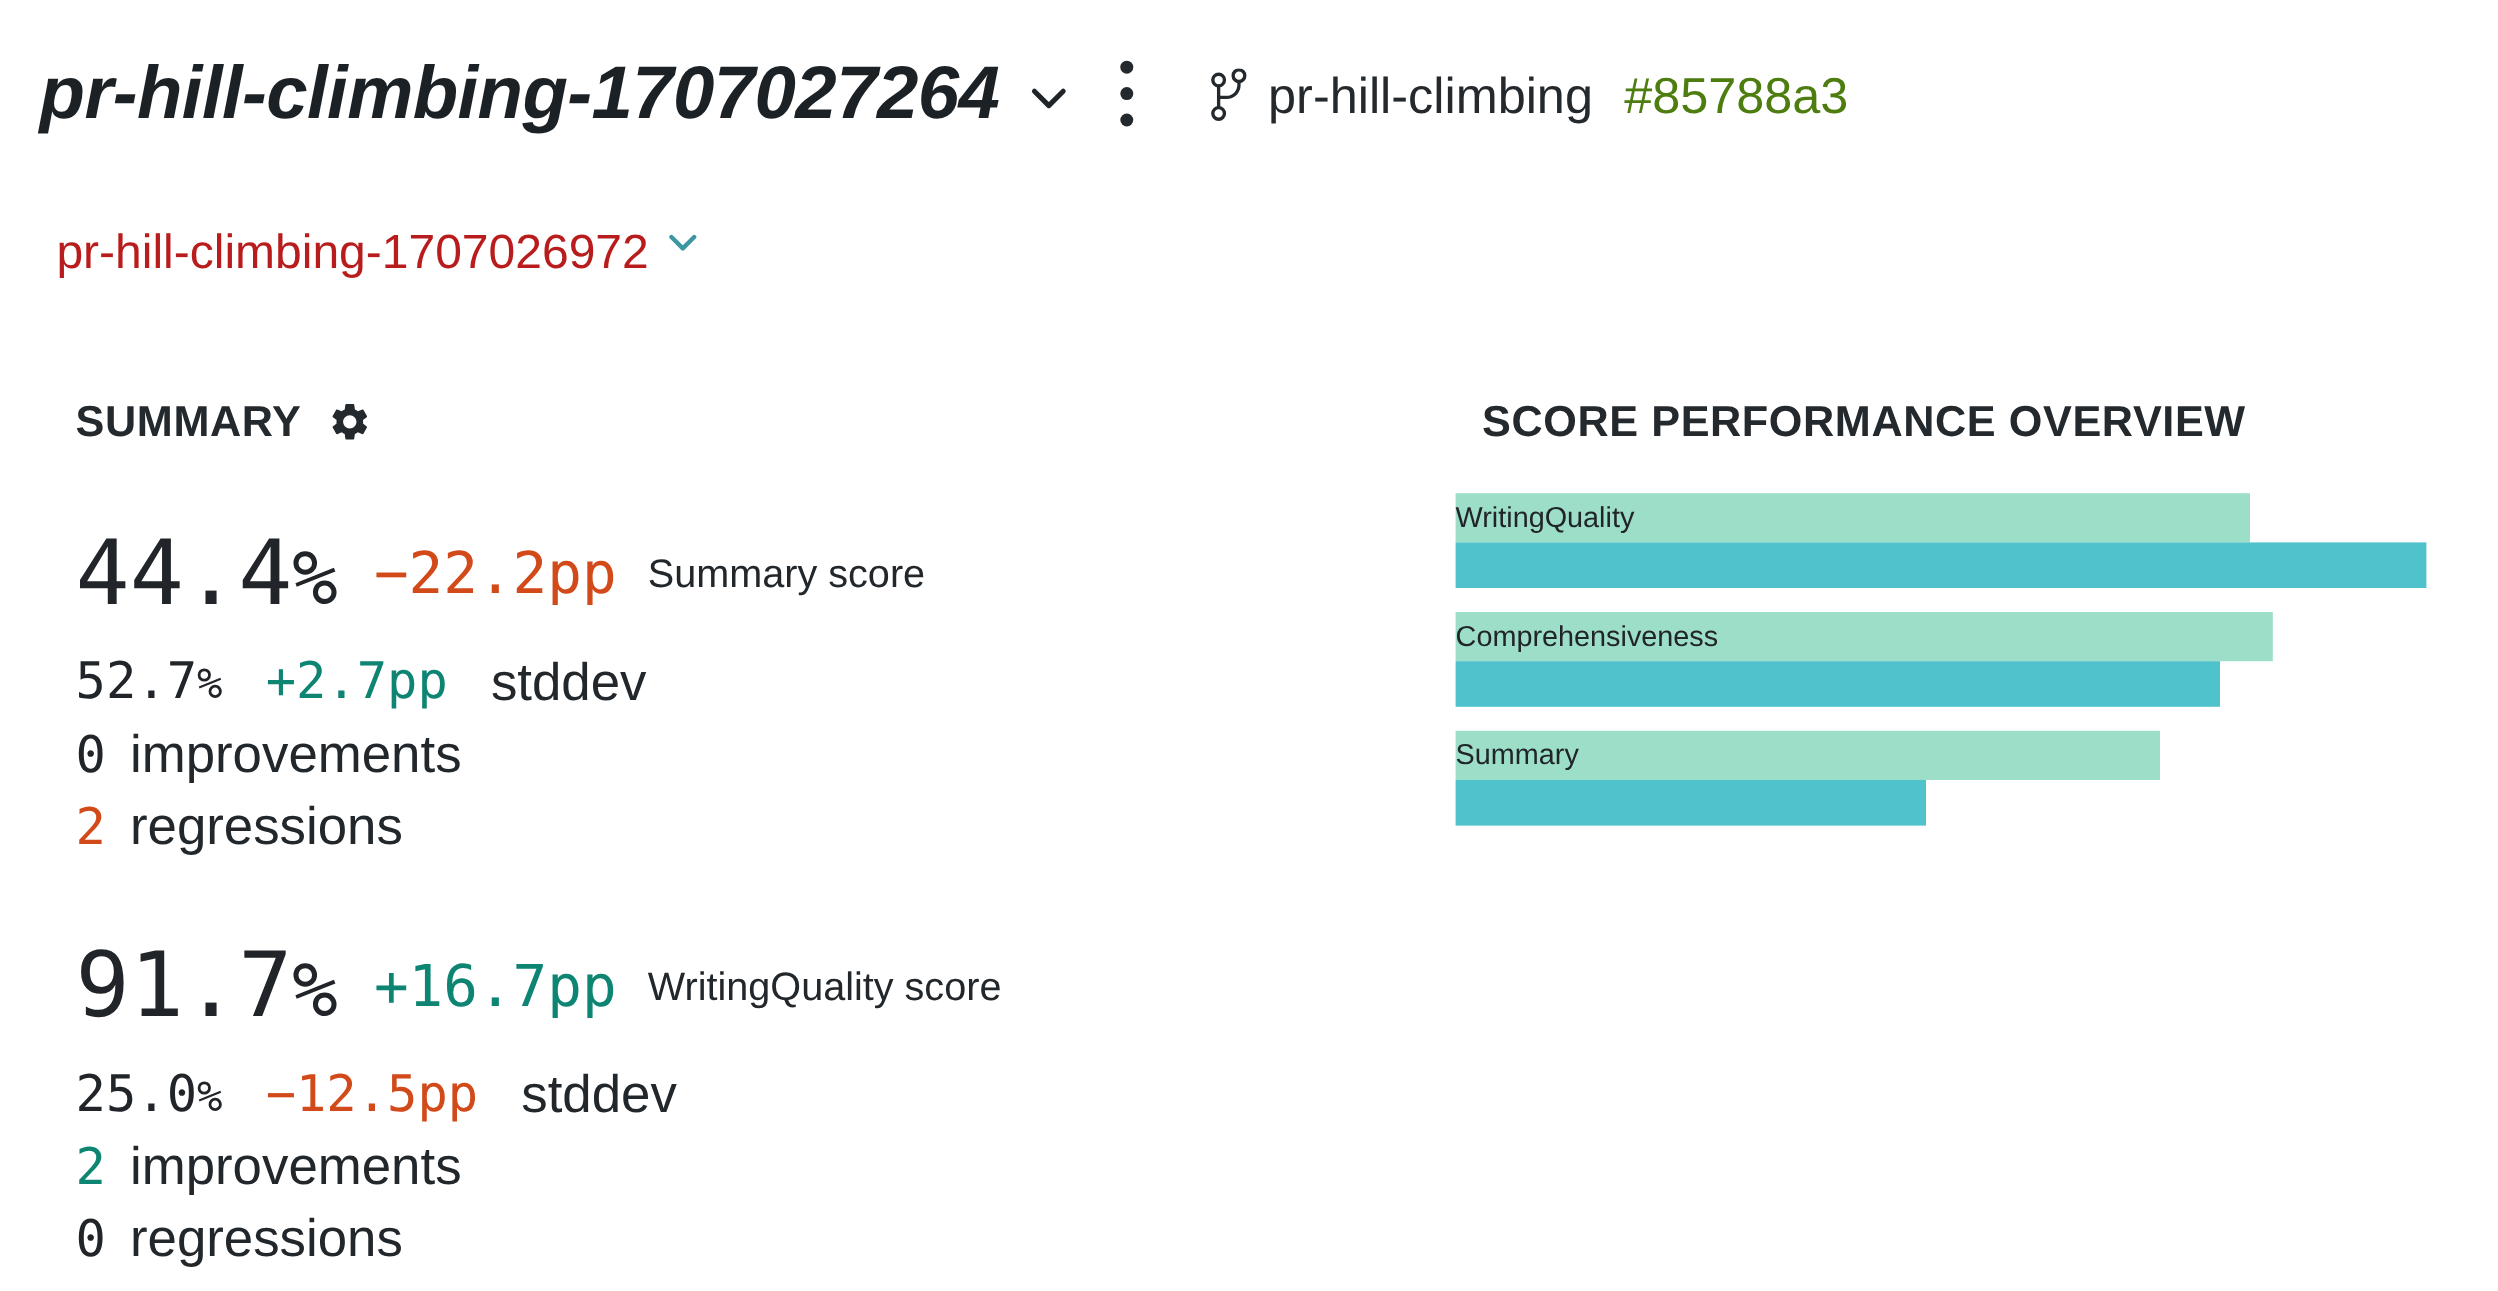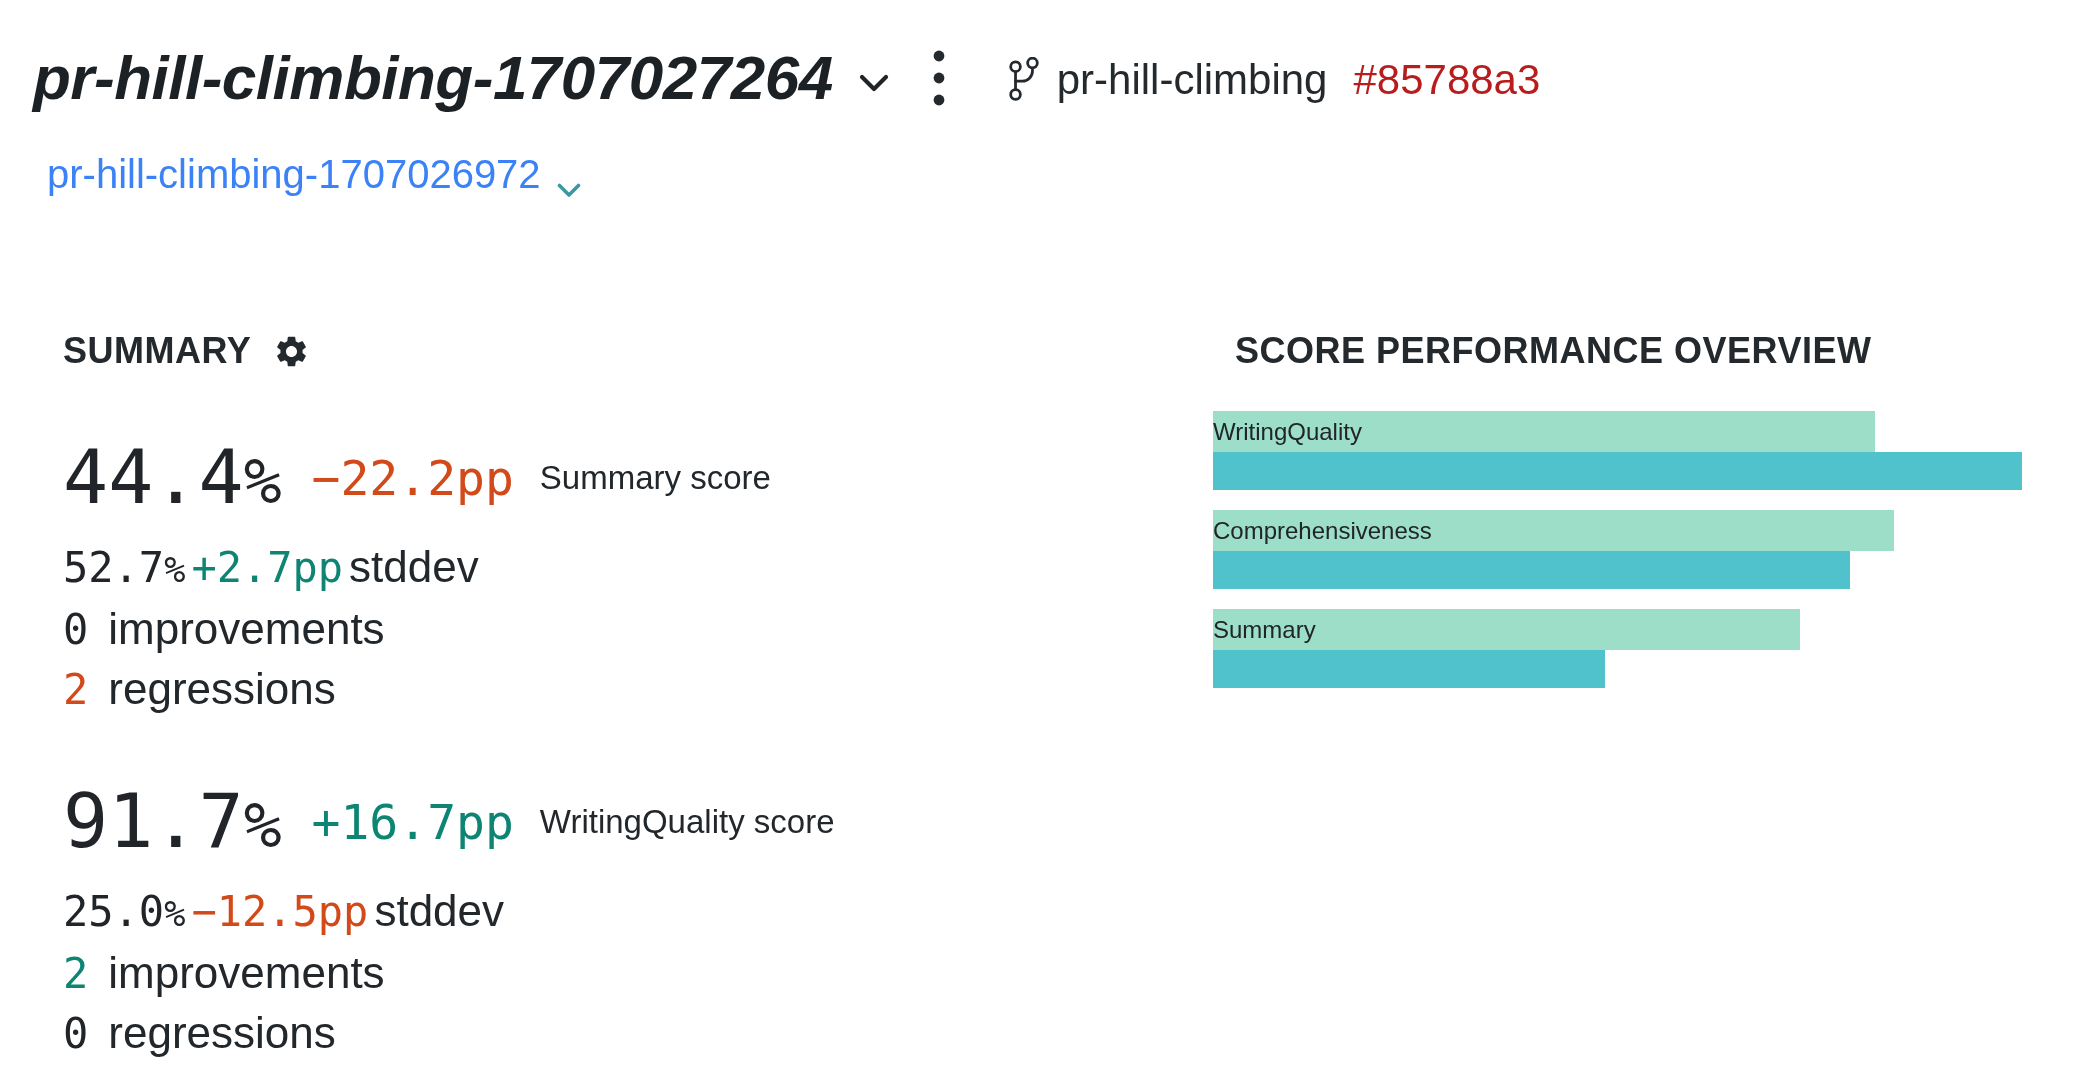--- a/index.html
+++ b/index.html
@@ -7,42 +7,42 @@
           font-family:"Liberation Sans", sans-serif;color:#212529;}
   .mono{font-family:"DejaVu Sans Mono", monospace;}
 
   
   .title-row{position:absolute;left:33px;top:44px;display:flex;align-items:center;}
   .page-title{font-size:62px;font-weight:700;line-height:1;color:#1c2126;letter-spacing:-0.5px;white-space:nowrap;}
   .title-chevron{margin-left:26px;margin-top:14px;cursor:pointer;}
   .kebab-btn{margin-left:44px;margin-top:4px;cursor:pointer;display:flex;align-items:center;}
   .branch-group{margin-left:62px;margin-top:4px;display:flex;align-items:center;gap:16px;cursor:pointer;}
   .branch-name{font-size:42px;color:#24292e;white-space:nowrap;}
-  .branch-hash{font-size:42px;color:#b91c1c;margin-left:10px;white-space:nowrap;}
+  .branch-hash{font-size:42px;color:#4d7c0f;margin-left:10px;white-space:nowrap;}
   .compared-row{position:absolute;left:35px;top:150px;display:flex;align-items:baseline;font-size:40px;line-height:1.2;}
   .compared-prefix{color:#22272c;}
-  .compared-link{color:#3b82f6;margin-left:12px;text-decoration:none;cursor:pointer;}
+  .compared-link{color:#b91c1c;margin-left:12px;text-decoration:none;cursor:pointer;margin-top:36px;}
   .compared-chevron{margin-left:16px;align-self:center;margin-top:10px;cursor:pointer;}
 
   
   .section-heading{position:absolute;display:flex;align-items:center;gap:22px;
                    font-size:36px;font-weight:700;letter-spacing:0.5px;color:#24292e;white-space:nowrap;}
   .heading-summary{left:63px;top:330px;}
   .heading-chart{left:1235px;top:330px;}
   .gear{cursor:pointer;display:flex;}
 
   
   .stat-block{position:absolute;left:63px;white-space:nowrap;}
   .stat-block-1{top:440px;}
   .stat-block-2{top:784px;}
   .score-row{display:flex;align-items:center;gap:30px;line-height:1;}
   .score-big{font-size:75px;color:#212529;}
   .score-diff{font-size:48px;}
   .score-label{font-size:33px;color:#22272c;margin-left:-4px;}
-  .sub-row{display:flex;align-items:flex-end;gap:6px;line-height:1;margin-top:32px;height:42px;}
+  .sub-row{display:flex;align-items:flex-start;gap:36px;line-height:1;margin-top:32px;height:42px;}
   .sub-num{font-size:42px;}
   .sub-diff{font-size:42px;}
   .sub-label{font-size:44px;color:#22272c;}
   .count-row{display:flex;align-items:baseline;gap:20px;line-height:1;margin-top:18px;height:42px;}
   .count-num{font-size:42px;}
   .count-label{font-size:44px;color:#22272c;}
   .pct{font-size:0.84em;}
   .c-positive{color:#0e8573;}
   .c-negative{color:#d24a1a;}
   .c-neutral{color:#212529;}

